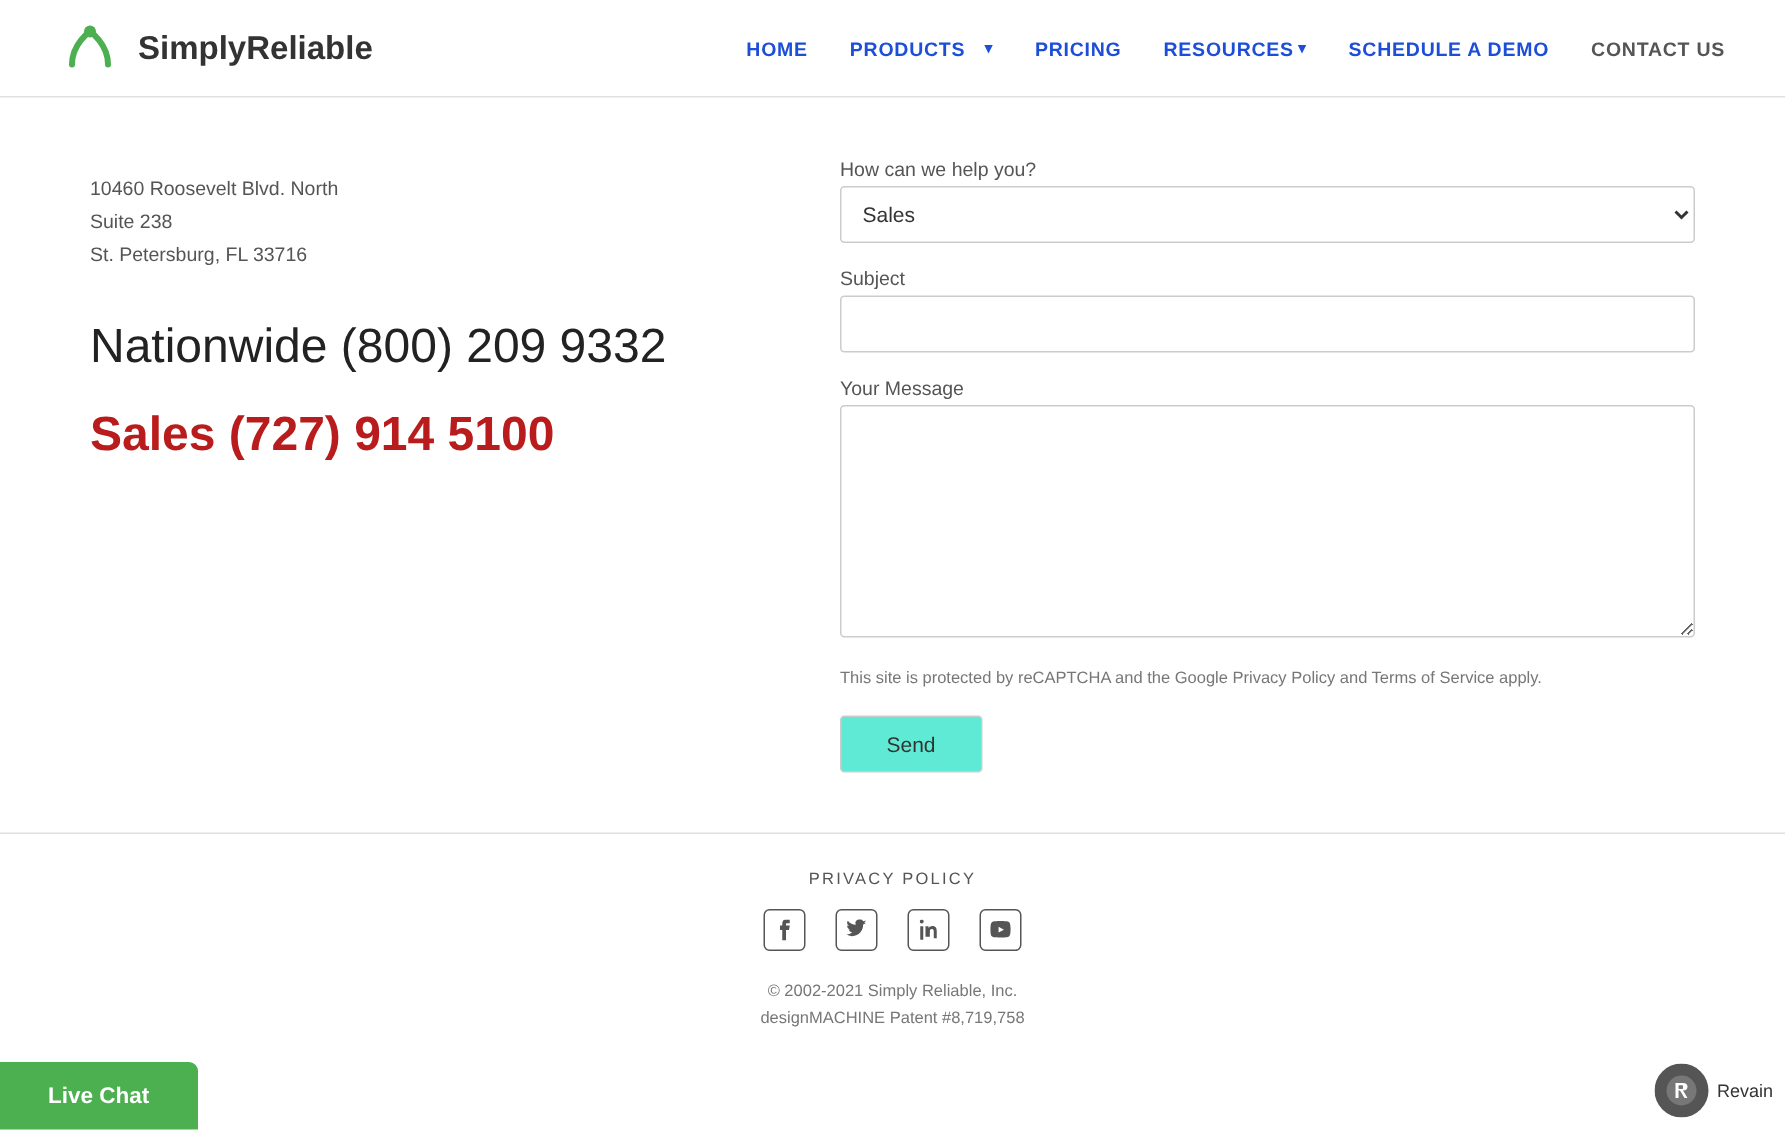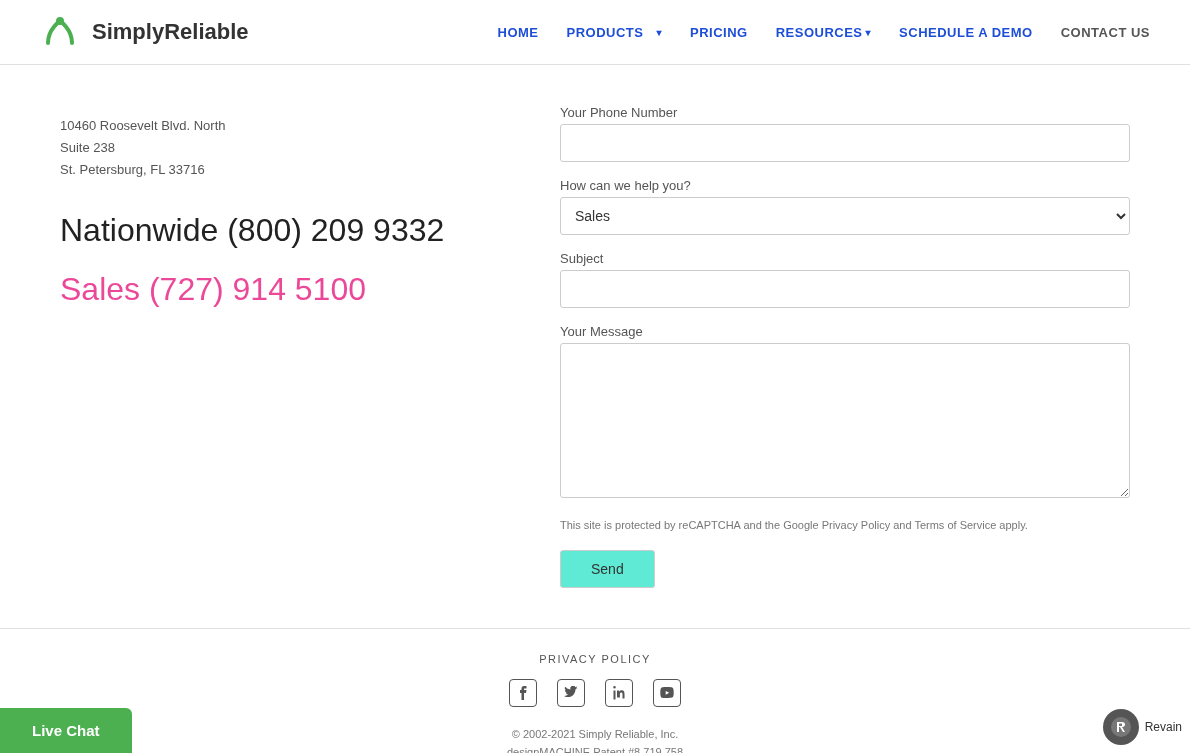--- a/index.html
+++ b/index.html
@@ -72,22 +72,22 @@
     }
     .phone-nationwide {
       font-size: 32px;
       font-weight: 400;
       color: #222;
       margin-bottom: 20px;
       line-height: 1.2;
     }
     .phone-sales {
       font-size: 32px;
-      font-weight: 400;
-      color: #ec4899;
+      font-weight: 700;
+      color: #b91c1c;
       line-height: 1.2;
     }
 
     
     .right-col {
       flex: 1;
     }
     .form-group {
       margin-bottom: 16px;
     }
@@ -267,24 +267,20 @@
     <div class="phone-nationwide">
       <span>Nationwide</span> <span>(800) 209 9332</span>
     </div>
     <div class="phone-sales">
       <span>Sales</span> <span>(727) 914 5100</span>
     </div>
   </div>
 
   <div class="right-col">
     
-    <div class="form-group">
-      <label class="form-label">Your Phone Number</label>
-      <input type="text" class="form-input" style="">
-    </div>
 
     
     <div class="form-group">
       <label class="form-label">How can we help you?</label>
       <select class="form-select">
         <option>Sales</option>
         <option>Support</option>
         <option>Billing</option>
         <option>Other</option>
       </select>

